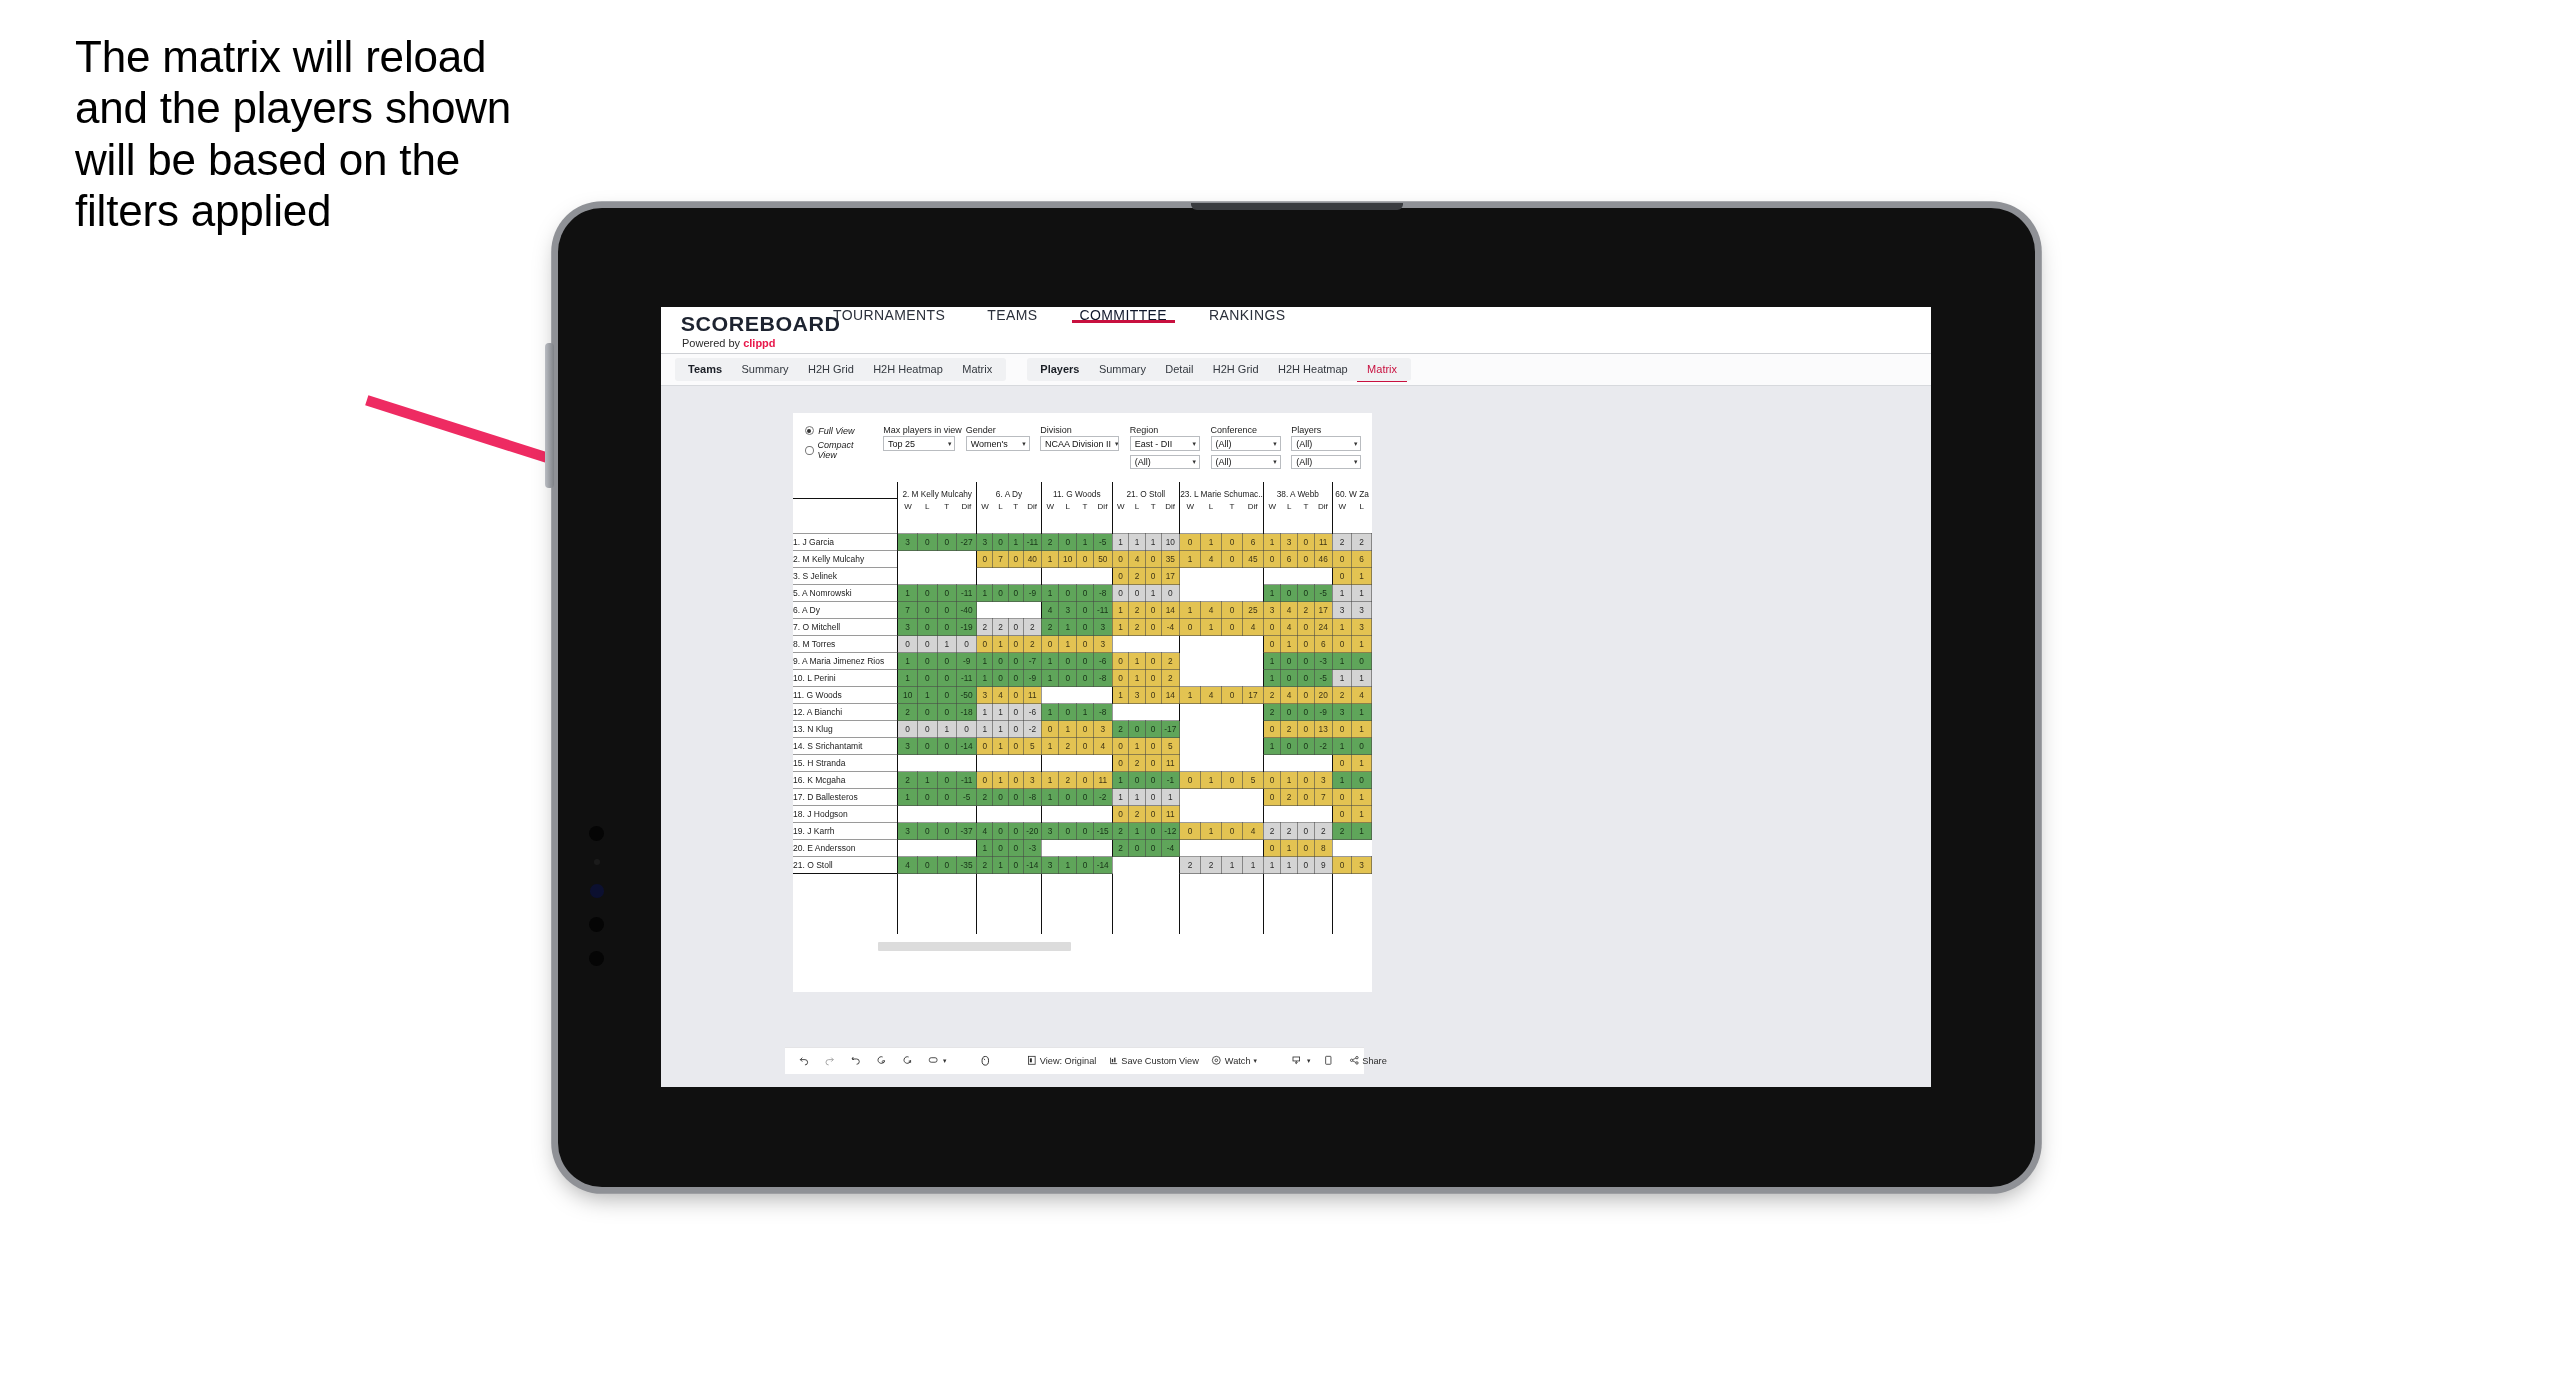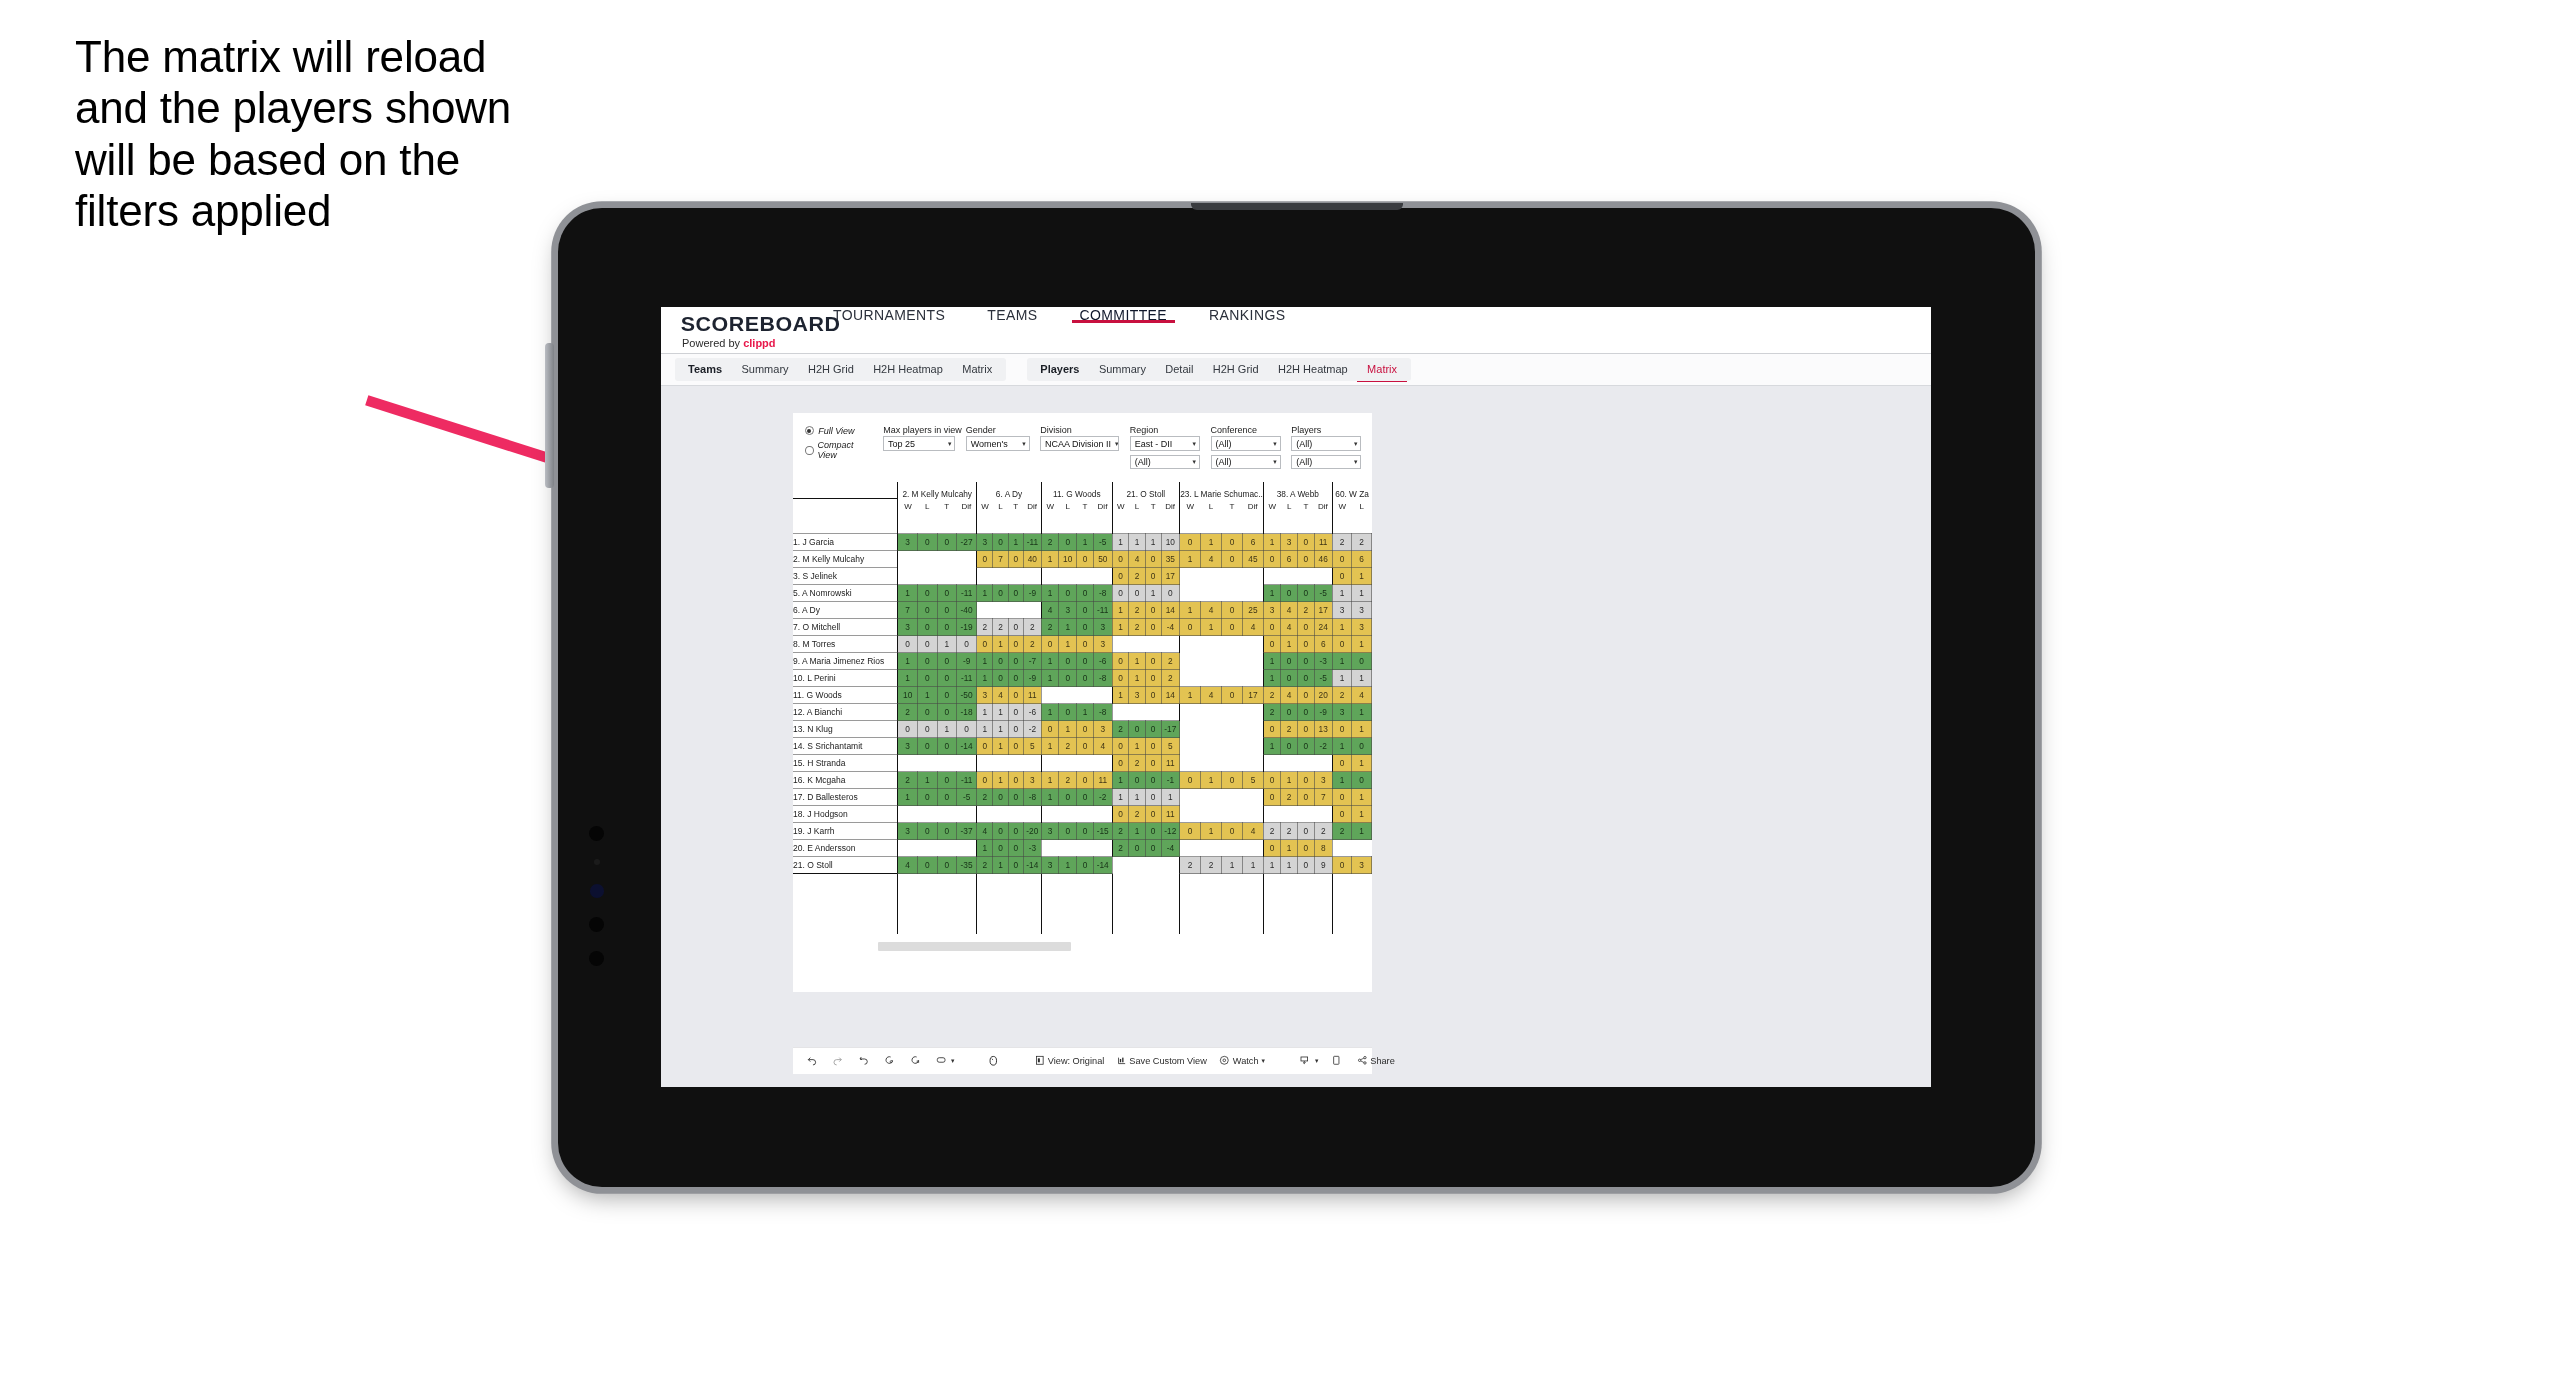--- a/index.html
+++ b/index.html
@@ -138,21 +138,21 @@
   .tail td{height:60px;border-left:1.4px solid #111;background:#fff;}
   .tail td.first{border-left:none;border-top:1.4px solid #111;}
 
   #hscroll{
     position:absolute;left:85px;bottom:-16.4px;width:193px;height:8.7px;
     background:#dcdcdc;border-radius:1px;cursor:pointer;
   }
 
   
   #bottombar{
-    position:absolute;left:132px;bottom:13.5px;width:579px;height:27px;background:#fff;
+    position:absolute;left:124px;bottom:13.5px;width:579px;height:27px;background:#fff;
     display:flex;align-items:center;padding-left:13.5px;box-sizing:border-box;
     border-top:1px solid #e4e4e6;
   }
   .tb{display:flex;align-items:center;font-size:9.2px;color:#2b2b2b;margin-right:12.5px;cursor:pointer;
       white-space:nowrap;}
   .tb svg{margin-right:2.9px;}
   .tbsep{width:1px;height:12.5px;background:#c9c9cc;margin:0 10.6px;}
   .tbspacer{flex:1;}
 </style>
 </head>

